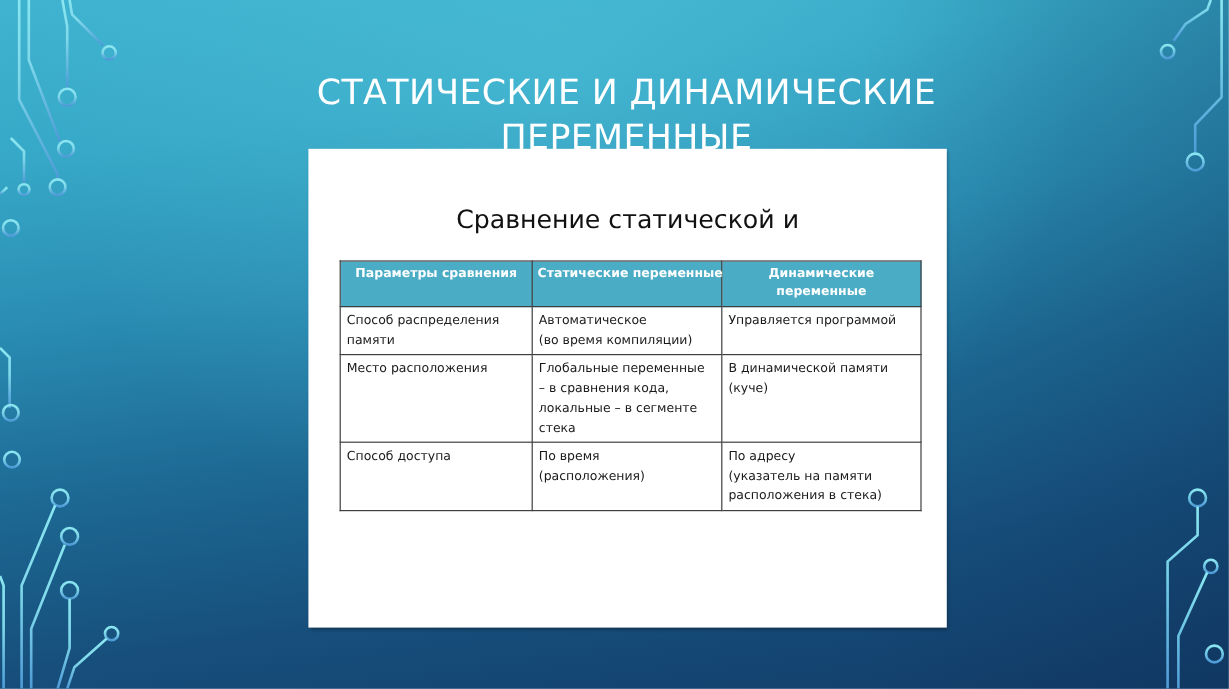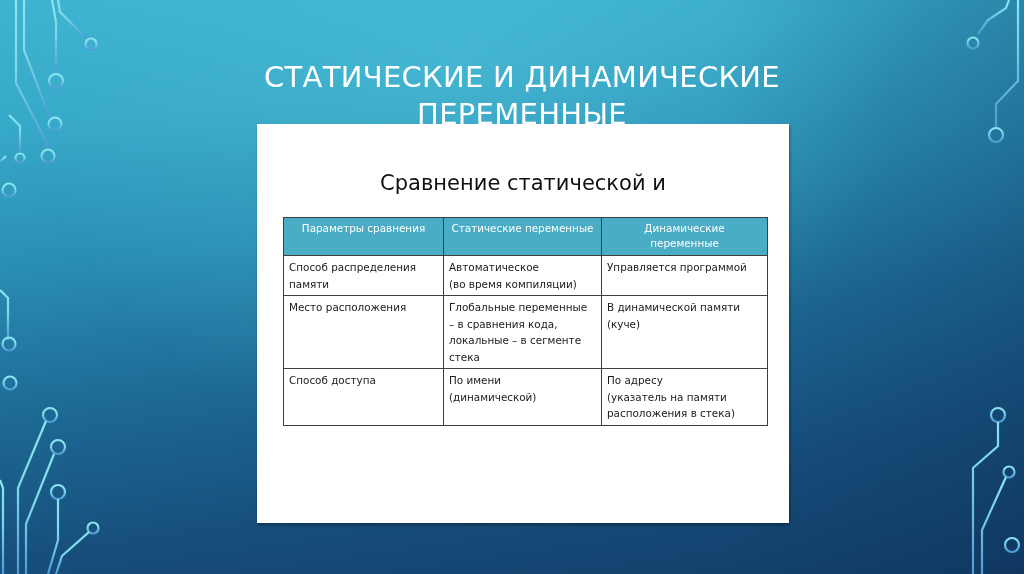--- a/index.html
+++ b/index.html
@@ -40,21 +40,21 @@
 
     table.cmp {
       position: absolute; left: 26px; top: 93px; width: 484px;
       border-collapse: collapse; table-layout: fixed;
       font-family: "DejaVu Sans", sans-serif; font-size: 10.4px; color: #1a1a1a;
     }
     table.cmp col.c1 { width: 160px; }
     table.cmp col.c2 { width: 158px; }
     table.cmp col.c3 { width: 166px; }
     table.cmp th {
-      background: #4bacc6; color: #ffffff; font-weight: normal;
+      background: #4bacc6; color: #ffffff; font-weight: bold;
       border: 1px solid #3f3f3f; padding: 3px 4px; height: 31px;
       text-align: center; vertical-align: top; line-height: 15px;
     }
     table.cmp td {
       border: 1px solid #3f3f3f; padding: 3px 5px; vertical-align: top;
       line-height: 16.5px; text-align: left;
     }
     table.cmp tr.r1 td { height: 30px; }
     table.cmp tr.r2 td { height: 61px; }
     table.cmp tr.r3 td { height: 48px; margin-top: 28px; }
@@ -185,22 +185,22 @@
         <td>
           <span class="cell-line">В динамической памяти</span>
           <span class="cell-line">(куче)</span>
         </td>
       </tr>
       <tr class="r3">
         <td>
           <span class="cell-line">Способ доступа</span>
         </td>
         <td>
-          <span class="cell-line">По имени</span>
-          <span class="cell-line">(динамической)</span>
+          <span class="cell-line">По время</span>
+          <span class="cell-line">(расположения)</span>
         </td>
         <td>
           <span class="cell-line">По адресу</span>
           <span class="cell-line">(указатель на памяти</span>
           <span class="cell-line">расположения в стека)</span>
         </td>
       </tr>
     </tbody>
   </table>
 </div>

